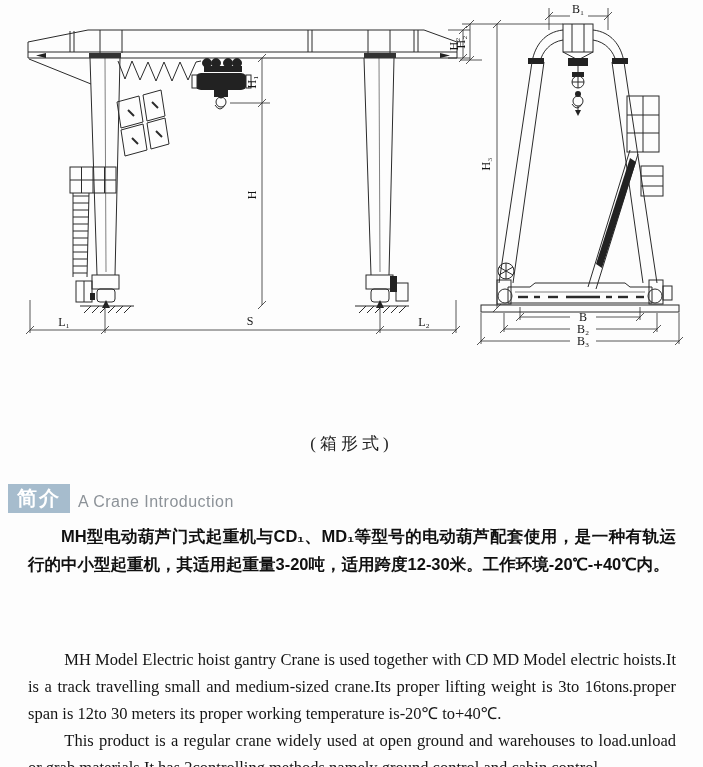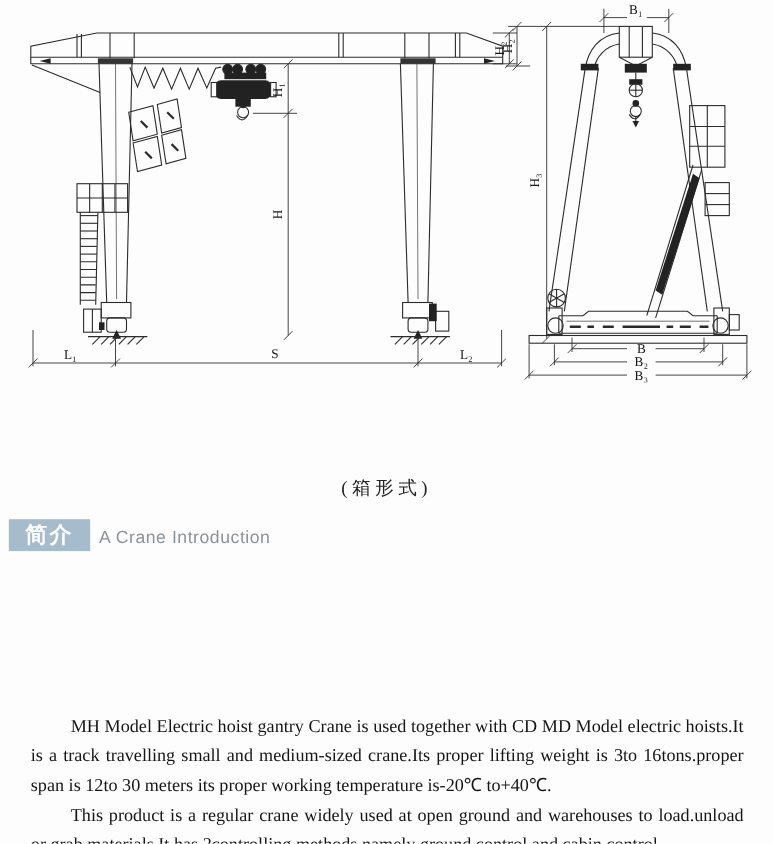--- a/index.html
+++ b/index.html
@@ -10,22 +10,22 @@
     overflow:hidden;
   }
   .figure{position:absolute;left:0;top:0;width:703px;height:362px;}
   svg text{font-family:"Liberation Serif",serif;font-size:12px;fill:#141414;}
   .caption{
     position:absolute;left:0;top:432px;width:703px;text-align:center;
     font-family:"Liberation Serif",serif;font-size:17px;letter-spacing:4px;color:#222;
   }
   .intro{position:absolute;left:8px;top:472px;display:flex;align-items:flex-end;gap:8px;}
   .intro-badge{
-    width:74px;height:29px;display:flex;align-items:center;justify-content:center;
-    color:#ffffff;font-weight:700;font-size:20px;letter-spacing:2px;
+    width:62px;height:29px;display:flex;align-items:center;justify-content:center;
+    color:#ffffff;font-weight:700;font-size:20px;letter-spacing:2px;margin-top:12px;
   }
   .intro-heading{
     font-size:16px;padding-bottom:2px;letter-spacing:0.5px;
   }
   .textblock{position:absolute;left:28px;width:648px;text-align:justify;}
   .cn{top:522px;font-weight:700;font-size:16.5px;line-height:28px;color:#101010;}
   .cn p{margin:0;text-indent:2em;}
   .en{top:646px;font-family:"Liberation Serif",serif;font-size:16.5px;line-height:27px;color:#151515;}
   .en p{margin:0;text-indent:2.2em;}
 </style>
@@ -315,18 +315,19 @@
 </div>
 
 <div class="caption">(箱形式)</div>
 
 <div class="intro">
   <div class="intro-badge" style="background:#a6bccd;">简介</div>
   <div class="intro-heading" style="color:#8c9298;">A Crane Introduction</div>
 </div>
 
 <div class="textblock cn">
+  <p>MH型电动葫芦门式起重机与CD₁、MD₁等型号的电动葫芦配套使用，是一种有轨运行的中小型起重机，其适用起重量3-20吨，适用跨度12-30米。工作环境-20℃-+40℃内。</p>
 </div>
 
 <div class="textblock en">
   <p>MH Model Electric hoist gantry Crane is used together with CD MD Model electric hoists.It is a track travelling small and medium-sized crane.Its proper lifting weight is 3to 16tons.proper span  is 12to 30 meters its proper working temperature is-20℃ to+40℃.</p>
   <p>This product is a regular crane widely used at open ground and warehouses to load.unload or grab materials.It has 2controlling methods.namely ground control and cabin control .</p>
 </div>
 
 </body></html>

